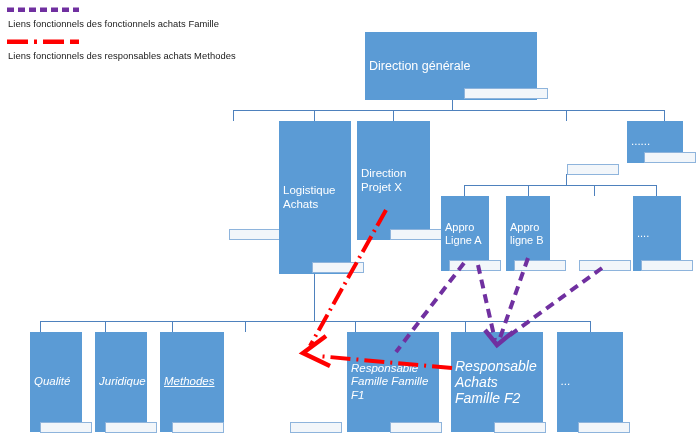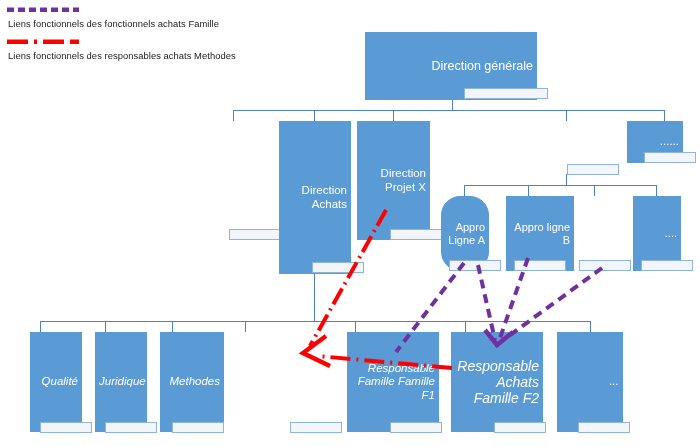--- a/index.html
+++ b/index.html
@@ -48,21 +48,21 @@
   
   .node {
     position: absolute;
     box-sizing: border-box;
     background: #5B9BD5;
     border: 1px solid #5B9BD5;
     color: #ffffff;
     display: flex;
     align-items: center;
     justify-content: center;
-    text-align: right;
+    text-align: left;
     line-height: 1.16;
     padding: 2px 3px;
   }
   .node .node-label {
     display: block;
     width: 100%;
     pointer-events: none;
   }
   .node.italic .node-label {
     font-style: italic;
@@ -143,42 +143,42 @@
   <div class="conn v" style="left:590px; top:321px; height:11px;"></div>
 
   <div class="node" style="left:365px; top:32px; width:172px; height:68px; font-size:12.5px;">
     <span class="node-label">Direction générale</span>
   </div>
   <div class="node-tab" style="left:464px; top:88px; width:84px;"></div>
 
   <div class="node-tab" style="left:229px; top:229px; width:52px;"></div>
 
   <div class="node" style="left:279px; top:121px; width:72px; height:153px; font-size:11.5px;">
-    <span class="node-label">Direction Achats</span>
+    <span class="node-label">Logistique Achats</span>
   </div>
   <div class="node-tab" style="left:312px; top:262px; width:52px;"></div>
 
   <div class="node" style="left:357px; top:121px; width:73px; height:119px; font-size:11.5px;">
     <span class="node-label">Direction Projet X</span>
   </div>
   <div class="node-tab" style="left:390px; top:229px; width:52px;"></div>
 
   <div class="node-tab" style="left:567px; top:164px; width:52px;"></div>
 
   <div class="node" style="left:627px; top:121px; width:56px; height:42px; font-size:11.5px;">
     <span class="node-label">......</span>
   </div>
   <div class="node-tab" style="left:644px; top:152px; width:52px;"></div>
 
-  <div class="node" style="left:441px; top:196px; width:48px; height:75px; font-size:11px;border-radius:19px;">
+  <div class="node" style="left:441px; top:196px; width:48px; height:75px; font-size:11px;">
     <span class="node-label">Appro Ligne A</span>
   </div>
   <div class="node-tab" style="left:449px; top:260px; width:52px;"></div>
 
-  <div class="node" style="left:506px; top:196px; width:68px; height:75px; font-size:11px;">
+  <div class="node" style="left:506px; top:196px; width:44px; height:75px; font-size:11px;">
     <span class="node-label">Appro ligne B</span>
   </div>
   <div class="node-tab" style="left:514px; top:260px; width:52px;"></div>
 
   <div class="node-tab" style="left:579px; top:260px; width:52px;"></div>
 
   <div class="node" style="left:633px; top:196px; width:48px; height:75px; font-size:11px;">
     <span class="node-label">....</span>
   </div>
   <div class="node-tab" style="left:641px; top:260px; width:52px;"></div>
@@ -186,21 +186,21 @@
   <div class="node italic" style="left:30px; top:332px; width:52px; height:100px; font-size:11.5px;">
     <span class="node-label">Qualité</span>
   </div>
   <div class="node-tab" style="left:40px; top:422px; width:52px;"></div>
 
   <div class="node italic" style="left:95px; top:332px; width:52px; height:100px; font-size:11.5px;">
     <span class="node-label">Juridique</span>
   </div>
   <div class="node-tab" style="left:105px; top:422px; width:52px;"></div>
 
-  <div class="node italic" style="left:160px; top:332px; width:64px; height:100px; font-size:11.5px;">
+  <div class="node italic" style="left:160px; top:332px; width:64px; height:100px; font-size:11.5px;text-decoration:underline;">
     <span class="node-label">Methodes</span>
   </div>
   <div class="node-tab" style="left:172px; top:422px; width:52px;"></div>
 
   <div class="node-tab" style="left:290px; top:422px; width:52px;"></div>
 
   <div class="node italic" style="left:347px; top:332px; width:92px; height:100px; font-size:11.5px;">
     <span class="node-label">Responsable Famille Famille F1</span>
   </div>
   <div class="node-tab" style="left:390px; top:422px; width:52px;"></div>

